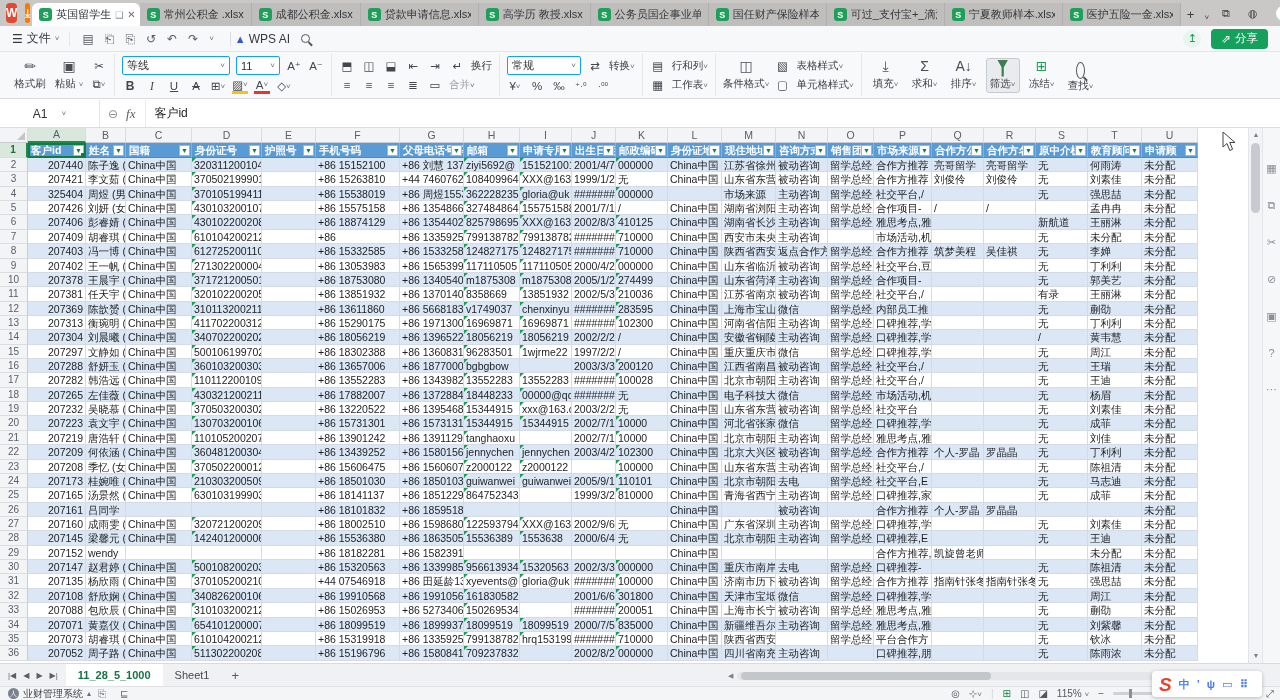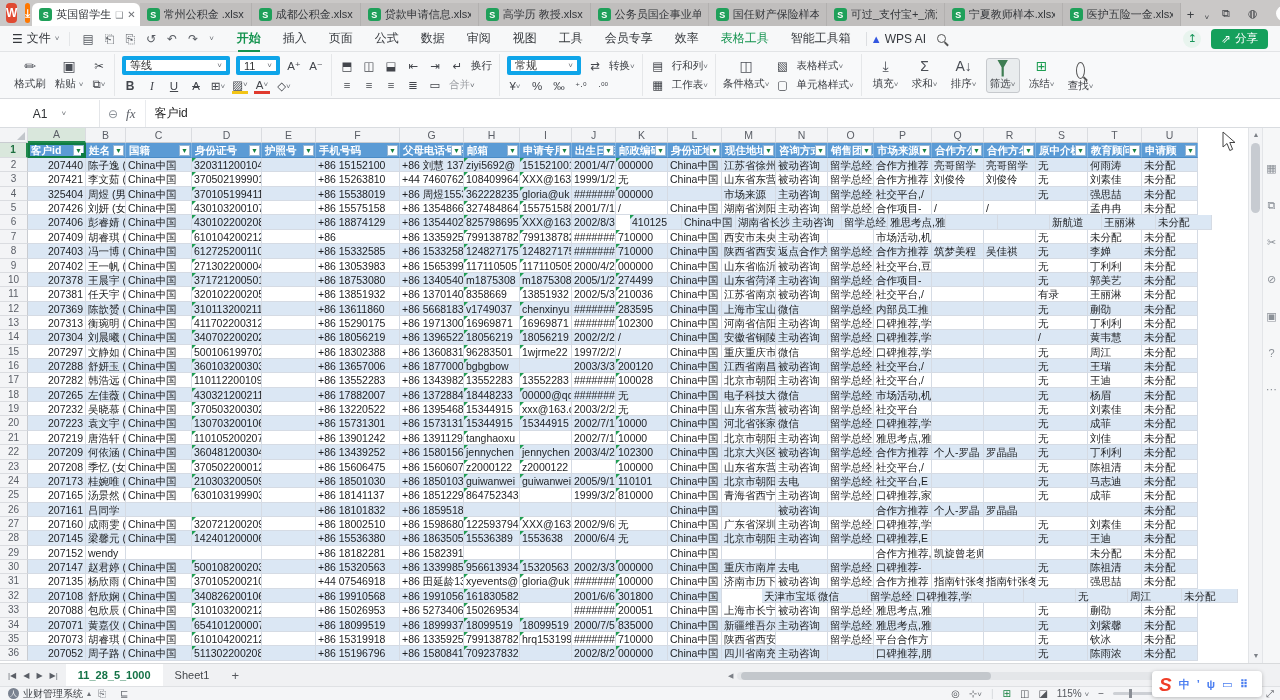--- a/index.html
+++ b/index.html
@@ -52,21 +52,21 @@
   .rbig.hl { background:#e9ecee; border:1px solid #c6c9cd; border-radius:3px; padding:1px 3px; }
   .rcol { display:flex; flex-direction:column; justify-content:center; gap:3px; }
   .rrow { display:flex; align-items:center; gap:6px; font-size:11px; color:#43464c; }
   .ri { min-width:16px; height:16px; display:flex; align-items:center; justify-content:center; font-size:11.5px; color:#43464c; }
   .ri.b { font-weight:bold; font-size:12px; }
   .ri.i { font-style:italic; font-family:"Liberation Serif",serif; }
   .ri.u { text-decoration:underline; }
   .ri.st { text-decoration:line-through; }
   .ri.fc { border-bottom:3px solid #e03a2e; line-height:10px; }
   .ri.fb { border-bottom:3px solid #f2c416; line-height:10px; }
-  .sel { height:19px; border:4px solid #0ea5e9; background:#fff; border-radius:2px; font-size:11px; color:#333;
+  .sel { height:19px; border:1px solid #0ea5e9; background:#fff; border-radius:2px; font-size:11px; color:#333;
     display:flex; align-items:center; justify-content:space-between; padding:0 4px; gap:4px; }
   .car { font-size:8px; color:#6b6f75; }
   .funnel { width:11px; height:11px; background:#3f7d53; clip-path:polygon(0 0,100% 0,60% 45%,60% 100%,40% 100%,40% 45%); }
 
   
   #fbar { top:100px; left:0; width:1280px; height:28px; background:#fff; border-bottom:1px solid #d9dce0; display:flex; align-items:center; }
   #namebox { width:100px; height:100%; display:flex; align-items:center; justify-content:center; gap:14px; font-size:12px; color:#2f3235; border-right:1px solid #e4e6e9; }
   .fico { color:#8b9097; font-size:12px; margin:0 8px; }
   .fx { font-style:italic; font-family:"Liberation Serif",serif; color:#5a5e66; font-size:13px; margin-right:10px; }
   #fvalue { font-size:12px; color:#222; border-left:1px solid #e9ebee; padding-left:8px; height:100%; display:flex; align-items:center; }
@@ -206,34 +206,20 @@
   </div>
   <div class="qicons">
     <span>▤</span>
     <span>⎗</span>
     <span>⎘</span>
     <span>↺</span>
     <span>↶</span>
     <span>↷</span>
     <span class="car">˅</span>
   </div>
-  <div id="menu-items" style="display:flex;align-items:center;">
-      <span class="menu-item active">开始</span>
-      <span class="menu-item">插入</span>
-      <span class="menu-item">页面</span>
-      <span class="menu-item">公式</span>
-      <span class="menu-item">数据</span>
-      <span class="menu-item">审阅</span>
-      <span class="menu-item">视图</span>
-      <span class="menu-item">工具</span>
-      <span class="menu-item">会员专享</span>
-      <span class="menu-item">效率</span>
-      <span class="menu-item ctx">表格工具</span>
-      <span class="menu-item">智能工具箱</span>
-    </div>
   <div class="vsep"></div>
   <span class="ai-logo">▲</span>
   <span class="menu-item" style="padding-left:0">WPS AI</span>
   <span class="mag"></span>
   <div class="mright">
     <span class="upc">↥</span>
     <span class="share-btn">
         <span>⇗</span>
         <span>分享</span>
       </span>
@@ -579,21 +565,21 @@
       <div class="dc ra" style="width: 58px; flex: 0 0 58px;">207406</div>
       <div class="dc" style="width: 40px; flex: 0 0 40px;">彭睿婧 (女</div>
       <div class="dc" style="width: 66px; flex: 0 0 66px;">China中国</div>
       <div class="dc tri" style="width: 70px; flex: 0 0 70px;">430102200208315525</div>
       <div class="dc" style="width: 54px; flex: 0 0 54px;"></div>
       <div class="dc" style="width: 84px; flex: 0 0 84px;">+86 18874129</div>
       <div class="dc" style="width: 64px; flex: 0 0 64px;">+86 1354402198</div>
       <div class="dc tri" style="width: 56px; flex: 0 0 56px;">825798695</div>
       <div class="dc tri" style="width: 52px; flex: 0 0 52px;">XXX@163.</div>
       <div class="dc ra" style="width: 44px; flex: 0 0 44px;">2002/8/31</div>
-      <div class="dc tri" style="width: 52px; flex: 0 0 52px; margin-left: 14px;">410125</div>
+      <div class="dc tri" style="width: 52px; flex: 0 0 52px;">410125</div>
       <div class="dc" style="width: 54px; flex: 0 0 54px;">China中国</div>
       <div class="dc" style="width: 54px; flex: 0 0 54px;">湖南省长沙</div>
       <div class="dc" style="width: 52px; flex: 0 0 52px;">主动咨询</div>
       <div class="dc" style="width: 46px; flex: 0 0 46px;">留学总经办</div>
       <div class="dc" style="width: 58px; flex: 0 0 58px;">雅思考点,雅</div>
       <div class="dc" style="width: 52px; flex: 0 0 52px;"></div>
       <div class="dc" style="width: 52px; flex: 0 0 52px;"></div>
       <div class="dc" style="width: 52px; flex: 0 0 52px;">新航道</div>
       <div class="dc" style="width: 54px; flex: 0 0 54px;">王丽淋</div>
       <div class="dc" style="width: 56px; flex: 0 0 56px;">未分配</div>
@@ -1205,21 +1191,21 @@
       <div class="dc" style="width: 66px; flex: 0 0 66px;">China中国</div>
       <div class="dc tri" style="width: 70px; flex: 0 0 70px;">340826200106060020</div>
       <div class="dc" style="width: 54px; flex: 0 0 54px;"></div>
       <div class="dc" style="width: 84px; flex: 0 0 84px;">+86 19910568</div>
       <div class="dc" style="width: 64px; flex: 0 0 64px;">+86 1991056881</div>
       <div class="dc tri" style="width: 56px; flex: 0 0 56px;">161830582</div>
       <div class="dc" style="width: 52px; flex: 0 0 52px;"></div>
       <div class="dc ra" style="width: 44px; flex: 0 0 44px;">2001/6/6</div>
       <div class="dc tri" style="width: 52px; flex: 0 0 52px;">301800</div>
       <div class="dc" style="width: 54px; flex: 0 0 54px;">China中国</div>
-      <div class="dc" style="width: 54px; flex: 0 0 54px; margin-left: 40px;">天津市宝坻</div>
+      <div class="dc" style="width: 54px; flex: 0 0 54px;">天津市宝坻</div>
       <div class="dc" style="width: 52px; flex: 0 0 52px;">微信</div>
       <div class="dc" style="width: 46px; flex: 0 0 46px;">留学总经办</div>
       <div class="dc" style="width: 58px; flex: 0 0 58px;">口碑推荐,学</div>
       <div class="dc" style="width: 52px; flex: 0 0 52px;"></div>
       <div class="dc" style="width: 52px; flex: 0 0 52px;"></div>
       <div class="dc" style="width: 52px; flex: 0 0 52px;">无</div>
       <div class="dc" style="width: 54px; flex: 0 0 54px;">周江</div>
       <div class="dc" style="width: 56px; flex: 0 0 56px;">未分配</div>
     </div>
     <div class="gridrow">

